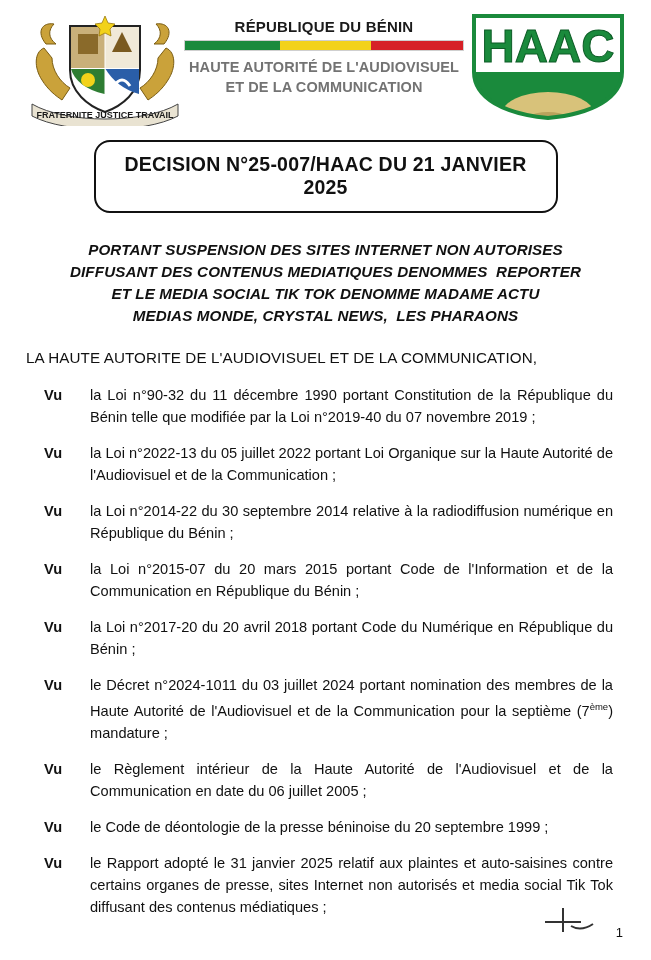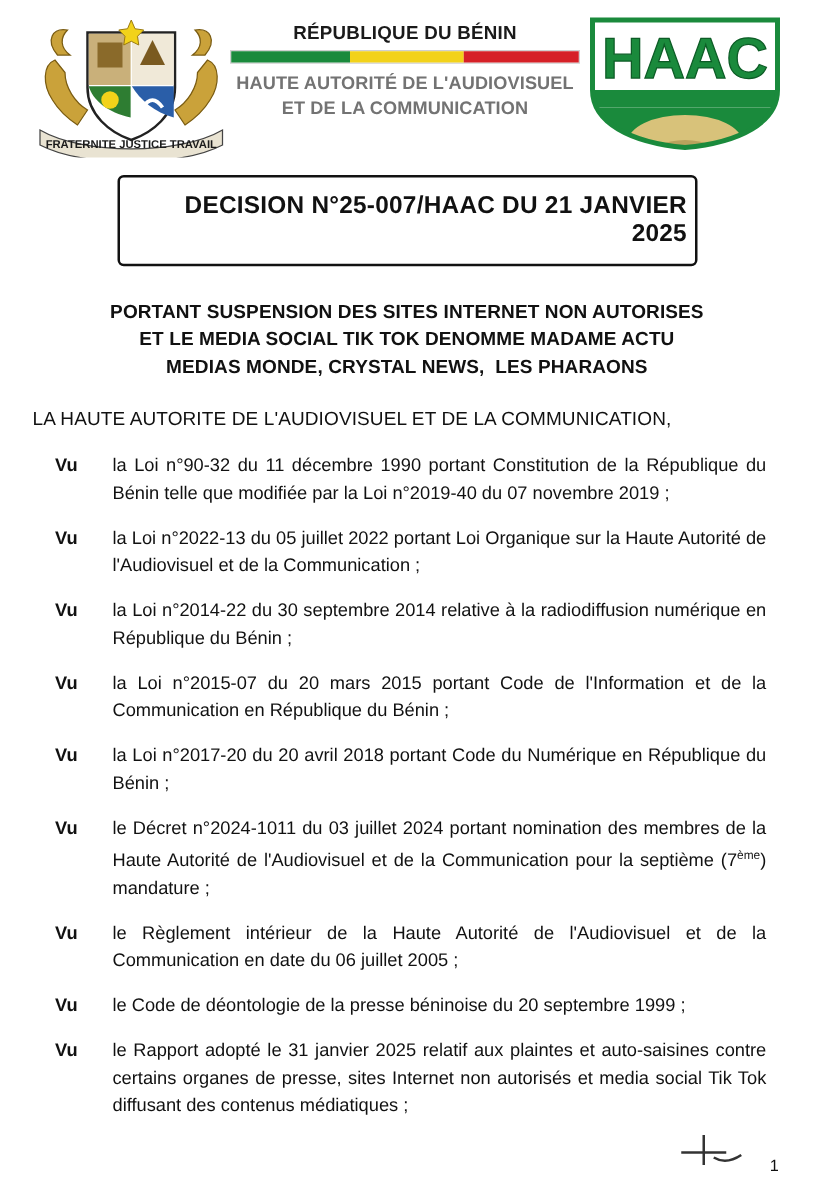--- a/index.html
+++ b/index.html
@@ -73,40 +73,41 @@
     height: 108px;
     position: relative;
     margin-top: 2px;
   }
 
   
   .decision-box {
     margin: 14px auto 0 auto;
     width: 464px;
     border: 2.5px solid #111;
-    border-radius: 5px;
-    text-align: right;
+    border-radius: 16px;
+    text-align: center;
     padding: 11px 6px 12px 6px;
     box-sizing: border-box;
   }
   .decision-box .txt {
     font-weight: bold;
     font-size: 19.5px;
     letter-spacing: 0.2px;
   }
 
   
   .object {
     margin: 26px auto 0 auto;
     width: 560px;
     text-align: center;
     font-weight: bold;
     font-size: 15.2px;
     line-height: 22px;
     letter-spacing: 0.1px;
+    font-style: italic;
   }
   .object div { white-space: pre-wrap; }
 
   
   .authority {
     margin: 22px auto 0 auto;
     text-align: left;
     font-size: 15.2px;
     letter-spacing: 0.1px;
   }
@@ -229,20 +230,21 @@
       </svg>
     </div>
   </div>
 
   <div class="decision-box">
     <div class="txt">DECISION N°25-007/HAAC DU 21 JANVIER 2025</div>
   </div>
 
   <div class="object">
     <div>PORTANT SUSPENSION DES SITES INTERNET NON AUTORISES</div>
+    <div>DIFFUSANT DES CONTENUS MEDIATIQUES DENOMMES  REPORTER</div>
     <div>ET LE MEDIA SOCIAL TIK TOK DENOMME MADAME ACTU</div>
     <div>MEDIAS MONDE, CRYSTAL NEWS,  LES PHARAONS</div>
   </div>
 
   <div class="authority">LA HAUTE AUTORITE DE L'AUDIOVISUEL ET DE LA COMMUNICATION,</div>
 
   <div class="vu-list">
 
     <div class="vu-item">
       <div class="vu-label">Vu</div>

